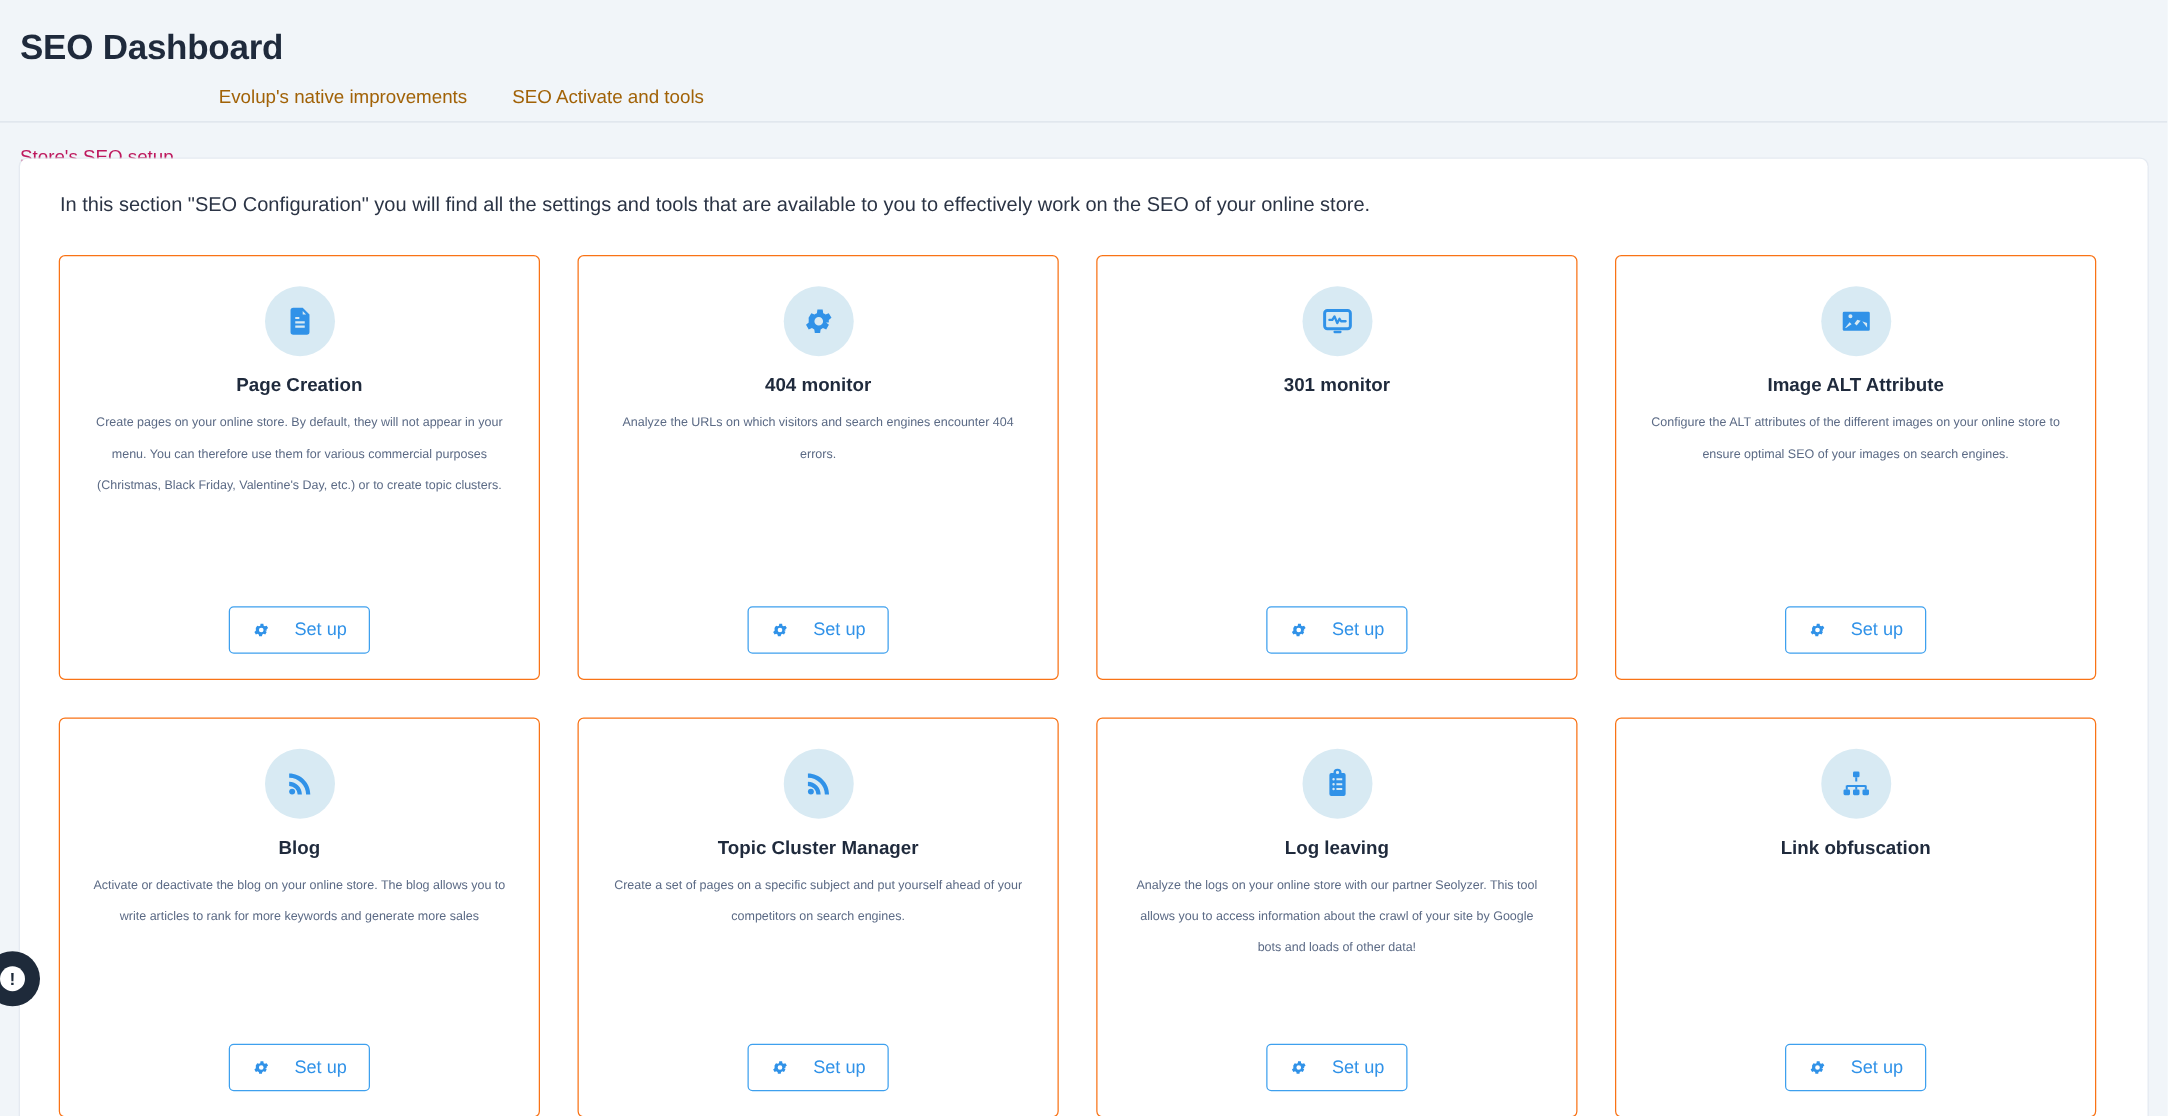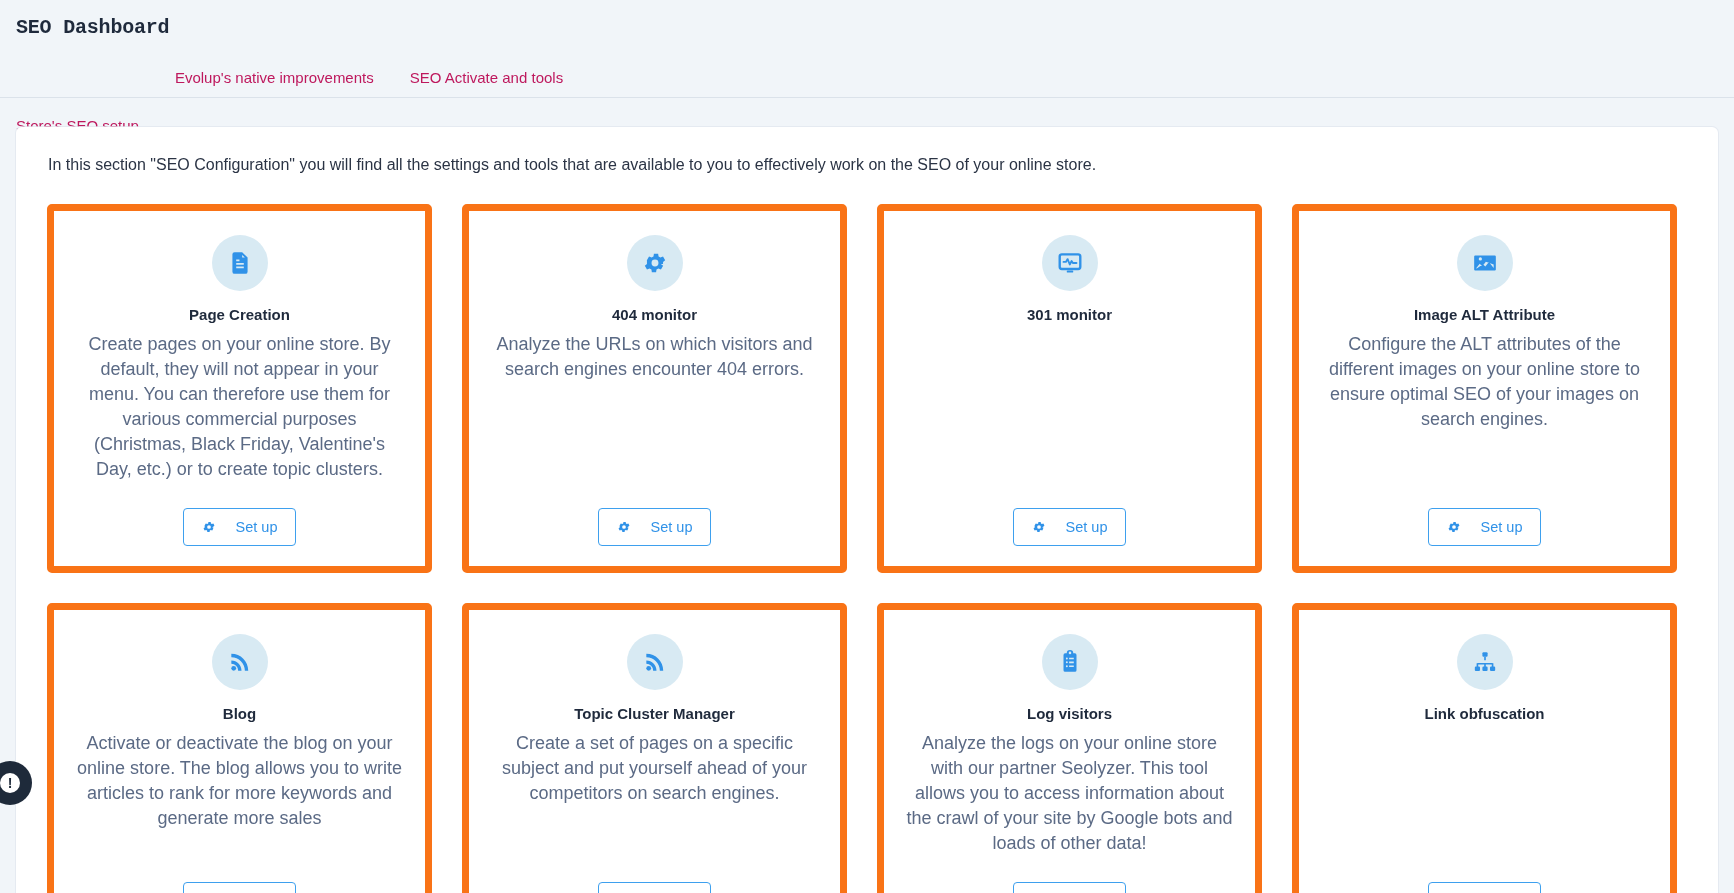--- a/index.html
+++ b/index.html
@@ -21,42 +21,41 @@
     height: 893px;
     background: #f1f5f9;
     overflow: hidden;
   }
 
   
   .page-title {
     position: absolute;
     left: 16px;
     top: 3px;
-    font-size: 20px;
+    font-size: 28px;
     font-weight: bold;
     color: #1f2a3c;
     letter-spacing: -0.2px;
-    font-family: Liberation Mono, monospace;
   }
 
   
   .tabs {
     position: absolute;
     left: 0;
     top: 70px;
     width: 1734px;
     height: 28px;
     border-bottom: 1px solid #dbe2ea;
     display: flex;
     align-items: flex-start;
     padding-left: 16px;
   }
   .tab {
     font-size: 15px;
-    color: #be185d;
+    color: #a16207;
     padding: 0 0 9px 0;
     margin-right: 36px;
     cursor: pointer;
     white-space: nowrap;
     border-bottom: 3px solid transparent;
     line-height: 16px;
   }
   .tab.active {
     color: #be185d;
     border-bottom-color: #2f9cc4;
@@ -92,21 +91,21 @@
     top: 77px;
     width: 1640px;
     display: grid;
     grid-template-columns: repeat(4, 385px);
     column-gap: 30px;
     row-gap: 30px;
   }
 
   .card {
     background: #ffffff;
-    border: 7px solid #f97316;
+    border: 1px solid #f97316;
     border-radius: 5px;
     padding: 24px 22px 20px 22px;
     display: flex;
     flex-direction: column;
     align-items: center;
     min-height: 340px;
     position: relative;
   }
   .card.row2 { min-height: 320px; }
 
@@ -126,21 +125,21 @@
   .card-title {
     font-size: 15px;
     font-weight: bold;
     color: #1f2a3c;
     text-align: center;
     margin-bottom: 7px;
     line-height: 20px;
   }
 
   .card-desc {
-    font-size: 18px;
+    font-size: 10px;
     color: #5b6a85;
     text-align: center;
     line-height: 25px;
     max-width: 330px;
   }
 
   .card-action {
     margin-top: auto;
     padding-top: 26px;
   }
@@ -335,21 +334,21 @@
           </button>
         </div>
       </div>
 
       <div class="card row2">
         <div class="card-icon">
           <svg width="26" height="26" viewBox="0 0 24 24" fill="#3092e8" aria-hidden="true">
             <path d="M16.5 4H15a3 3 0 0 0-6 0H7.5A1.5 1.5 0 0 0 6 5.5v14A1.5 1.5 0 0 0 7.5 21h9a1.5 1.5 0 0 0 1.5-1.5v-14A1.5 1.5 0 0 0 16.5 4zM12 2.4a1.2 1.2 0 1 1 0 2.4 1.2 1.2 0 0 1 0-2.4zM9.1 16.8a.9.9 0 1 1 0-1.8.9.9 0 0 1 0 1.8zm0-3.6a.9.9 0 1 1 0-1.8.9.9 0 0 1 0 1.8zm0-3.6a.9.9 0 1 1 0-1.8.9.9 0 0 1 0 1.8zm6.4 7.1h-4.3v-1.5h4.3v1.5zm0-3.6h-4.3v-1.5h4.3v1.5zm0-3.6h-4.3V8h4.3v1.5z"></path>
           </svg>
         </div>
-        <div class="card-title">Log visitors</div>
+        <div class="card-title">Log leaving</div>
         <div class="card-desc">Analyze the logs on your online store with our partner Seolyzer. This tool allows you to access information about the crawl of your site by Google bots and loads of other data!</div>
         <div class="card-action">
           <button class="setup-btn">
             <span>
               <svg width="14" height="14" viewBox="0 0 24 24" fill="#3092e8" aria-hidden="true">
                 <path d="M19.4 13a7.8 7.8 0 0 0 0-2l2-1.6-2-3.4-2.4 1a7.6 7.6 0 0 0-1.7-1l-.4-2.6h-3.9l-.4 2.6c-.6.2-1.2.6-1.7 1l-2.4-1-2 3.4L4.6 11a7.8 7.8 0 0 0 0 2l-2 1.6 2 3.4 2.4-1c.5.4 1.1.8 1.7 1l.4 2.6h3.9l.4-2.6c.6-.2 1.2-.6 1.7-1l2.4 1 2-3.4-2.1-1.6zM12 15.2A3.2 3.2 0 1 1 12 8.8a3.2 3.2 0 0 1 0 6.4z"></path>
               </svg>
             </span>
             <span>Set up</span>
           </button>

